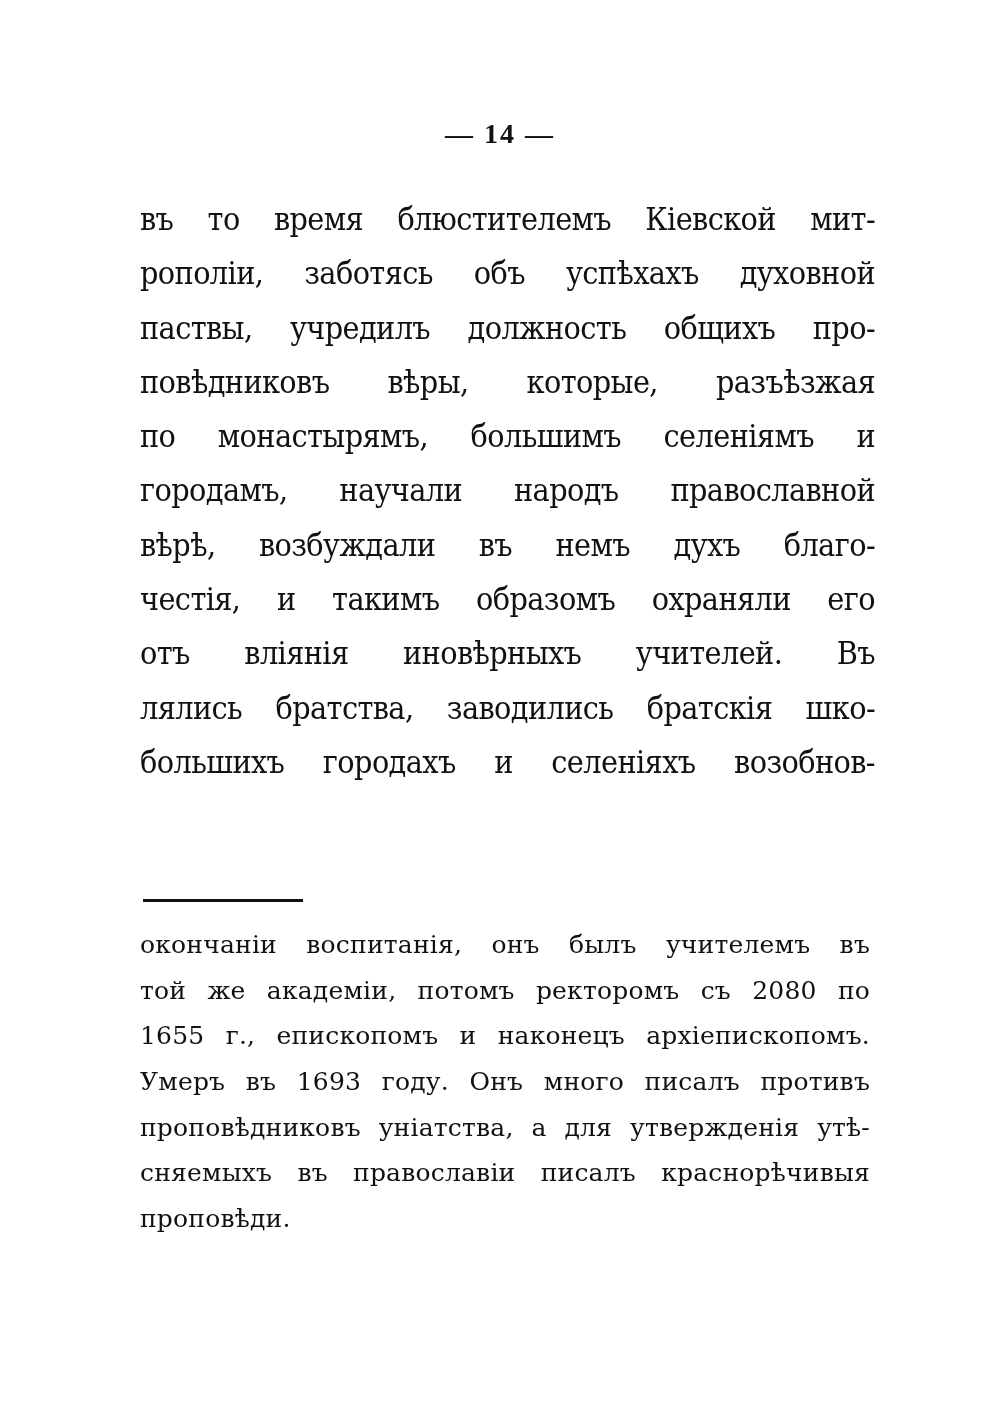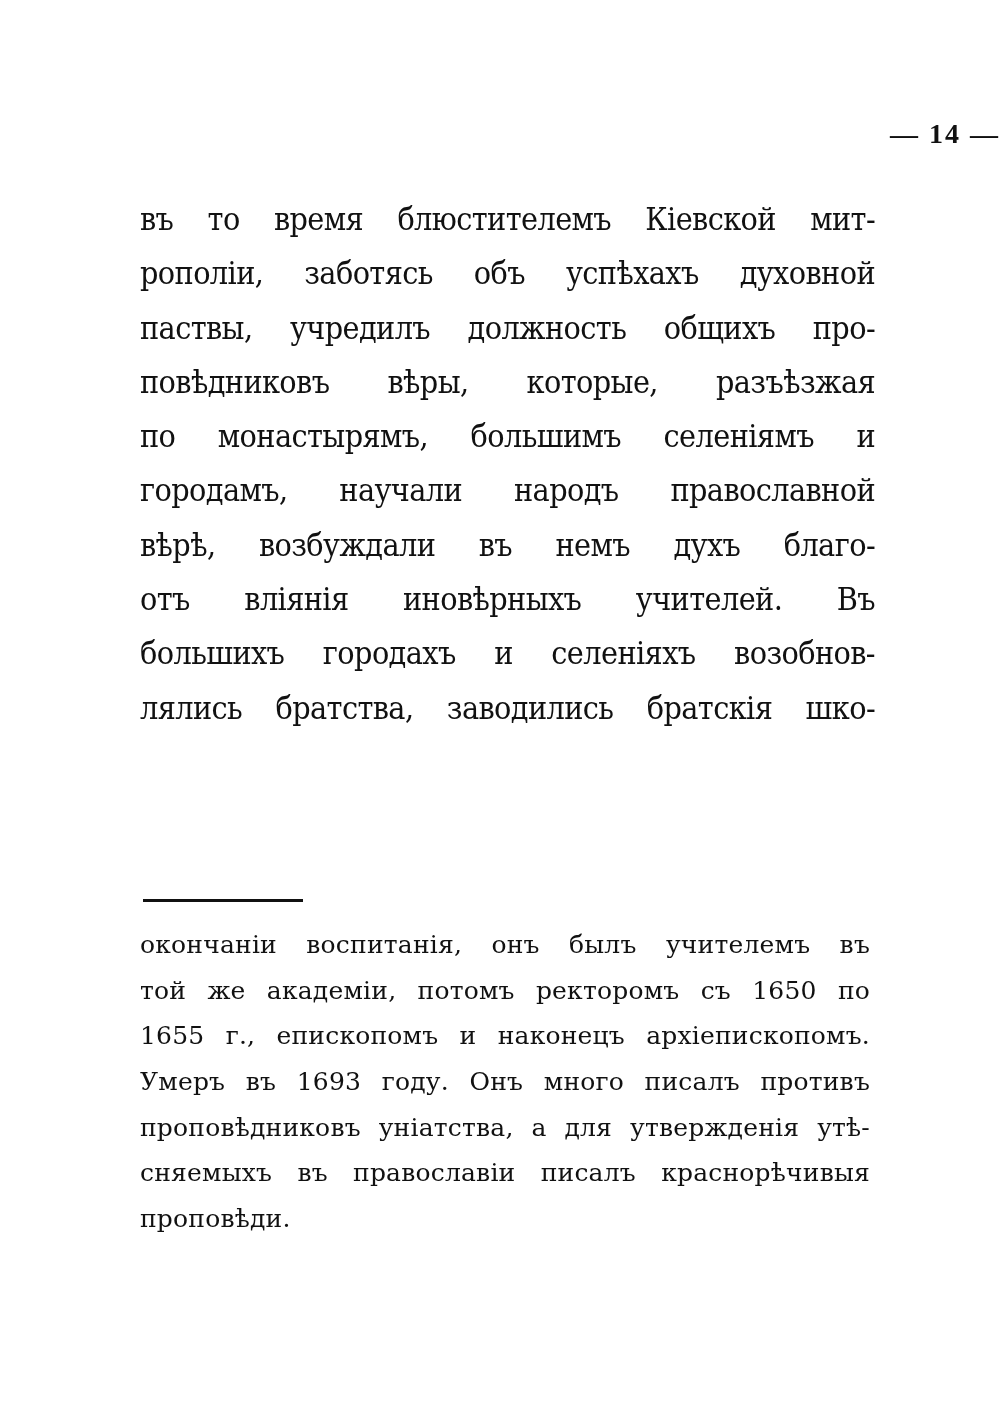--- a/index.html
+++ b/index.html
@@ -13,21 +13,21 @@
       position: relative;
       overflow: hidden;
       color: #111111;
       font-family: "Liberation Serif", "DejaVu Serif", serif;
     }
     .page-number {
       position: absolute;
       left: 0;
       width: 1000px;
       top: 118px;
-      text-align: right;
+      text-align: center;
       font-size: 28px;
       font-weight: bold;
       letter-spacing: 2px;
     }
     .main-text {
       position: absolute;
       left: 140px;
       top: 192px;
       width: 735px;
     }
@@ -76,28 +76,29 @@
 <div class="page-number">— 14 —</div>
 
 <div class="main-text">
   <div class="main-line">въ то время блюстителемъ Кіевской мит-</div>
   <div class="main-line">рополіи, заботясь объ успѣхахъ духовной</div>
   <div class="main-line">паствы, учредилъ должность общихъ про-</div>
   <div class="main-line">повѣдниковъ вѣры, которые, разъѣзжая</div>
   <div class="main-line">по монастырямъ, большимъ селеніямъ и</div>
   <div class="main-line">городамъ, научали народъ православной</div>
   <div class="main-line">вѣрѣ, возбуждали въ немъ духъ благо-</div>
+  <div class="main-line">честія, и такимъ образомъ охраняли его</div>
   <div class="main-line">отъ вліянія иновѣрныхъ учителей. Въ</div>
+  <div class="main-line">лялись братства, заводились братскія шко-</div>
   <div class="main-line">большихъ городахъ и селеніяхъ возобнов-</div>
-  <div class="main-line">лялись братства, заводились братскія шко-</div>
 </div>
 
 <div class="footnote-rule"></div>
 
 <div class="footnote-text">
   <div class="foot-line">окончаніи воспитанія, онъ былъ учителемъ въ</div>
-  <div class="foot-line">той же академіи, потомъ ректоромъ съ 1650 по</div>
+  <div class="foot-line">той же академіи, потомъ ректоромъ съ 2080 по</div>
   <div class="foot-line">1655 г., епископомъ и наконецъ архіепископомъ.</div>
   <div class="foot-line">Умеръ въ 1693 году. Онъ много писалъ противъ</div>
   <div class="foot-line">проповѣдниковъ уніатства, а для утвержденія утѣ-</div>
   <div class="foot-line">сняемыхъ въ православіи писалъ краснорѣчивыя</div>
   <div class="foot-line last">проповѣди.</div>
 </div>
 
 </body></html>

